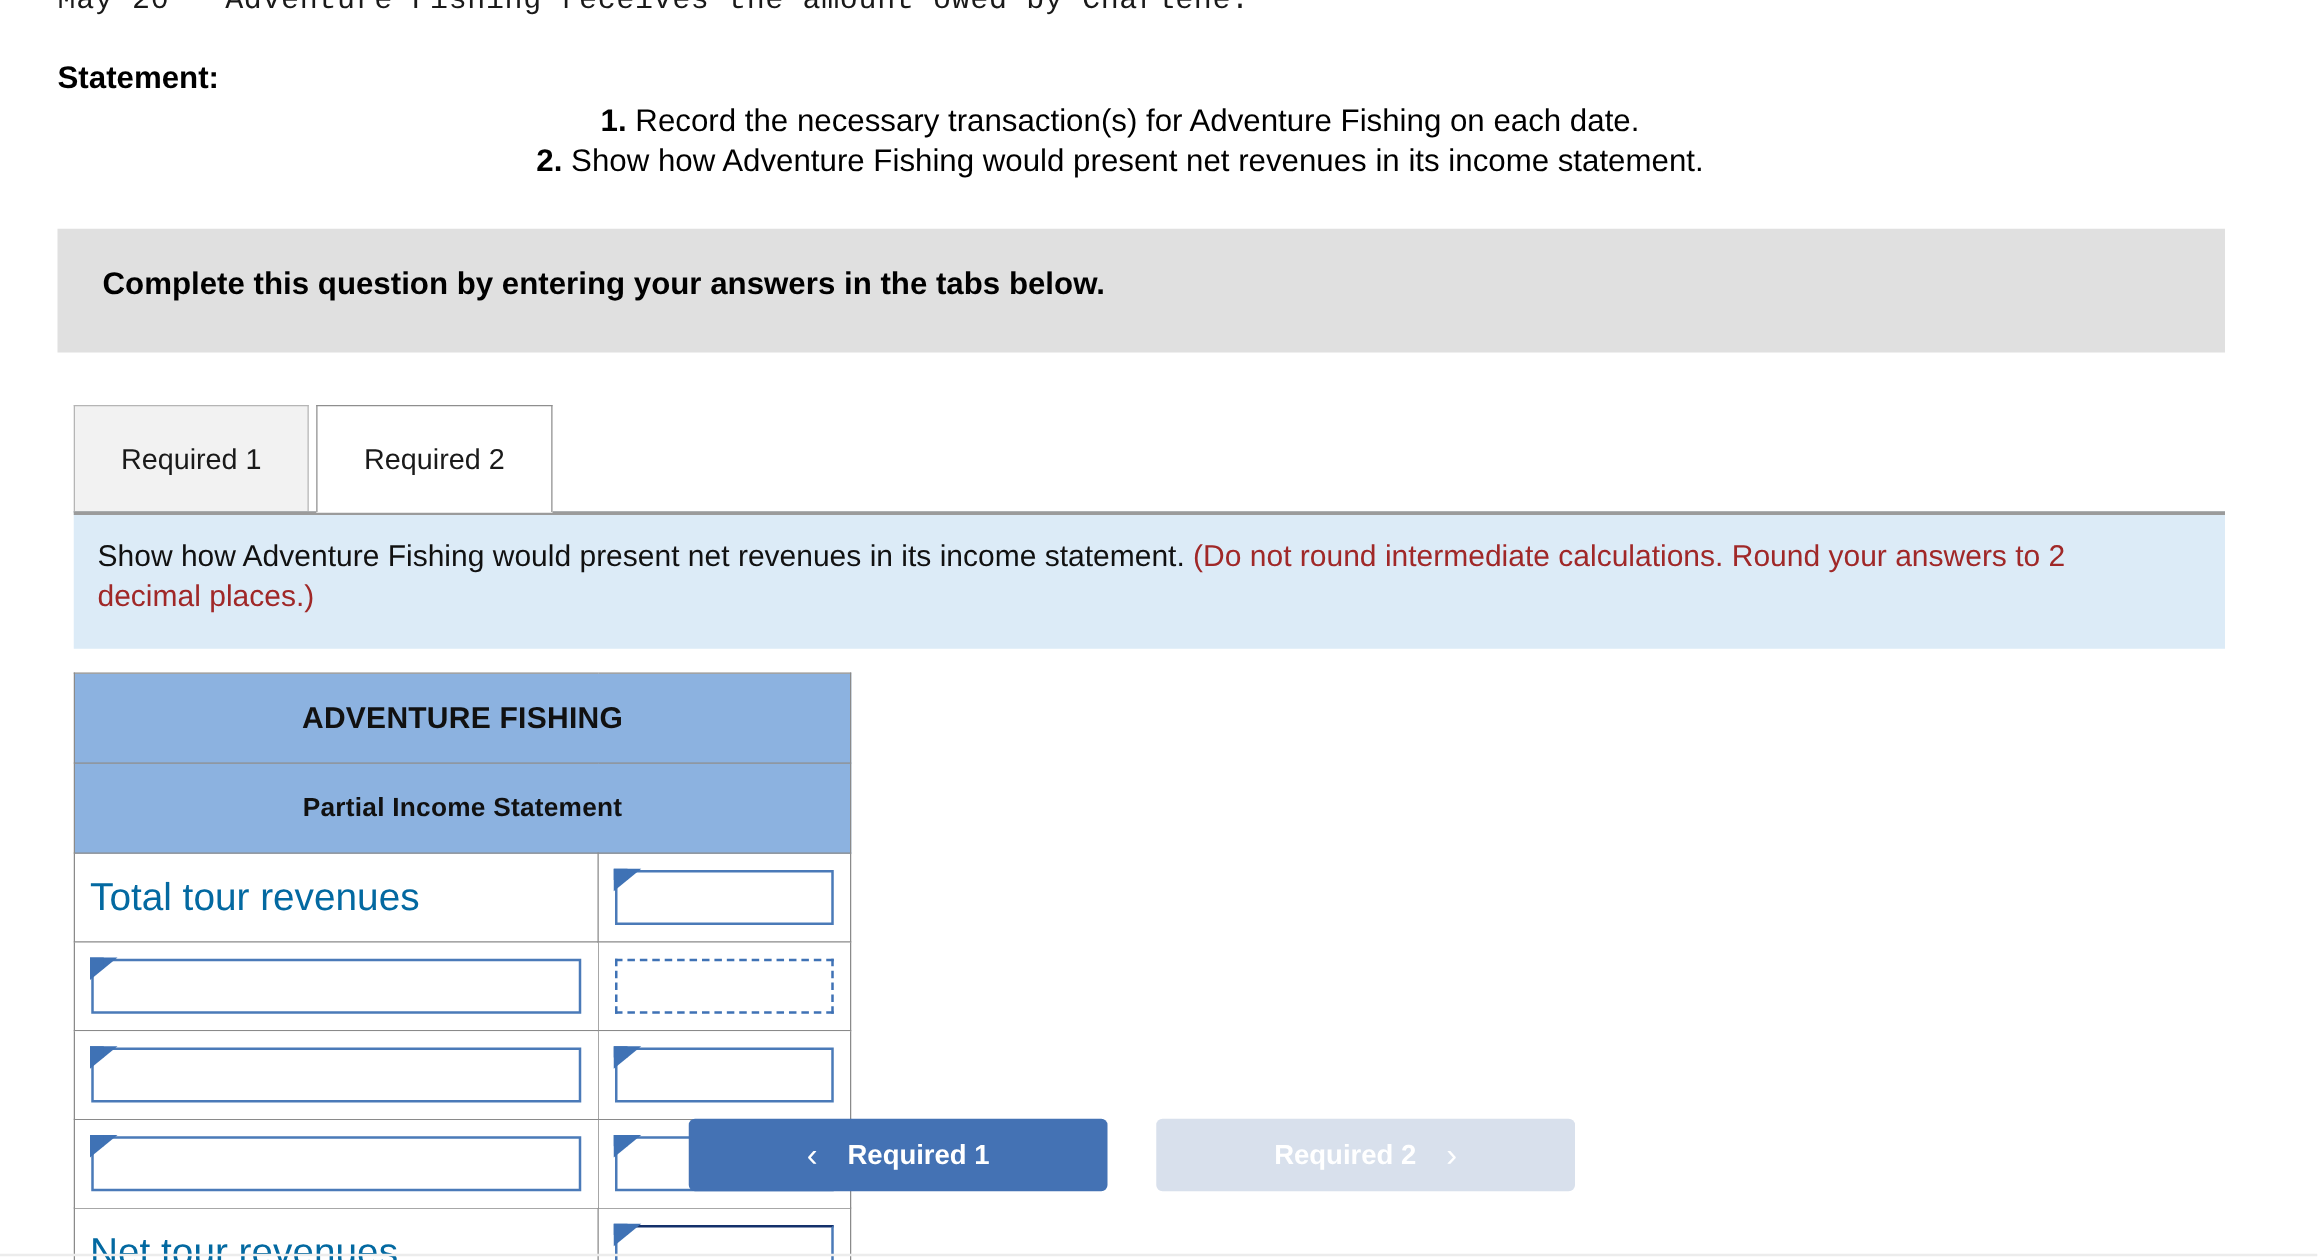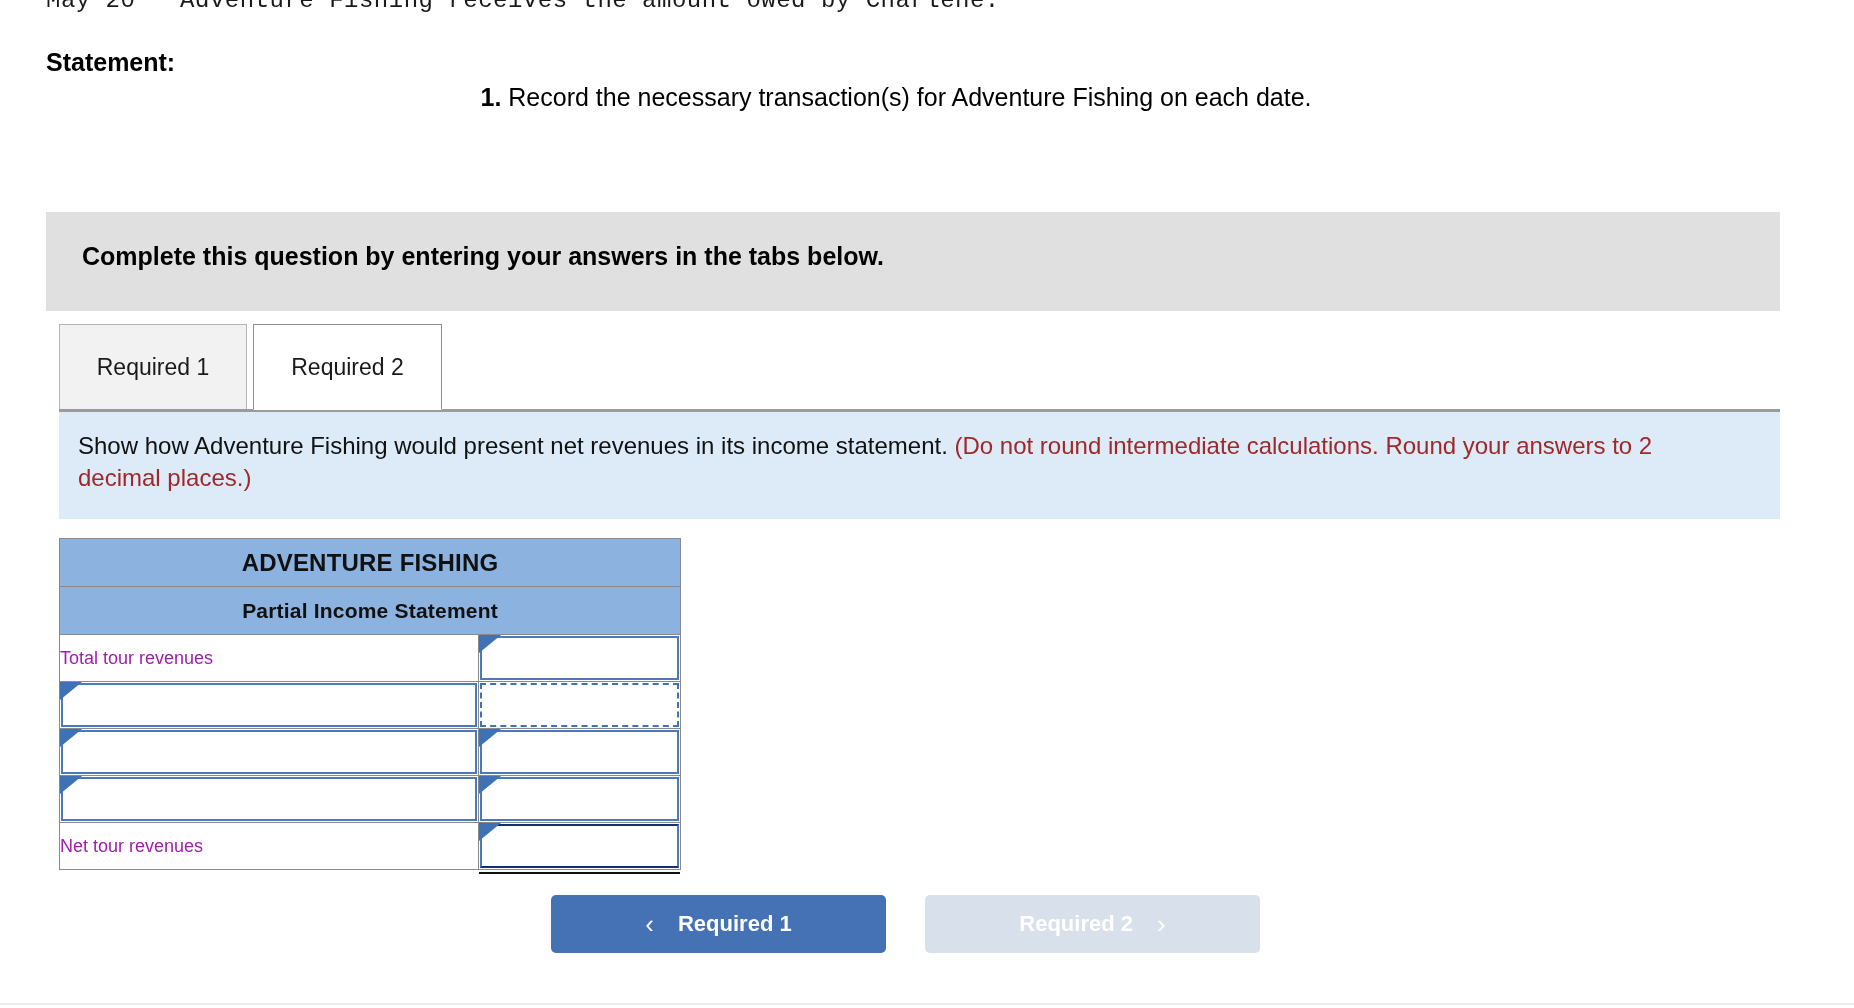--- a/index.html
+++ b/index.html
@@ -58,21 +58,21 @@
     text-align: center;
   }
   .required-num {
     font-weight: bold;
   }
 
   
   .banner {
     position: absolute;
     left: 46px;
-    top: 212px;
+    top: 183px;
     width: 1734px;
     height: 99px;
     background: #e0e0e0;
     box-sizing: border-box;
   }
   .banner-text {
     position: absolute;
     left: 36px;
     top: 30px;
     font-size: 25px;
@@ -144,21 +144,21 @@
 
   
   .stmt {
     position: absolute;
     left: 59px;
     top: 538px;
     border-collapse: collapse;
     table-layout: fixed;
   }
   .stmt td {
-    padding: 0;
+    padding: 12px;
     margin: 0;
     vertical-align: middle;
   }
   .col-desc { width: 419px; }
   .col-amt  { width: 202px; }
 
   .hdr-cell {
     background: #8cb2e0;
     border: 1px solid #8a8a8a;
     height: 47px;
@@ -170,22 +170,22 @@
   }
   .hdr-cell-2 {
     font-size: 21px;
   }
 
   
   .label-cell {
     border: 1px solid #8a8a8a;
     background: #ffffff;
     height: 46px;
-    font-size: 18px;
-    color: #a21caf;
+    font-size: 31px;
+    color: #0369a1;
     padding-left: 9px;
   }
 
   
   .cell-wrap {
     position: relative;
     height: 46px;
   }
   .input-box {
     position: absolute;
@@ -286,20 +286,21 @@
 </head>
 <body>
 
 <div class="problem-line-clip">
   <div class="problem-line">May 20   Adventure Fishing receives the amount owed by Charlene.</div>
 </div>
 
 <div class="required-block">
   <div class="required-heading">Statement:</div>
   <p class="required-item"><span class="required-num">1.</span><span> Record the necessary transaction(s) for Adventure Fishing on each date.</span></p>
+  <p class="required-item"><span class="required-num">2.</span><span> Show how Adventure Fishing would present net revenues in its income statement.</span></p>
 </div>
 
 <div class="banner">
   <div class="banner-text">Complete this question by entering your answers in the tabs below.</div>
 </div>
 
 <div class="tabbar">
   <div class="tab tab-inactive">Required 1</div>
   <div class="tab tab-active">Required 2</div>
 </div>

